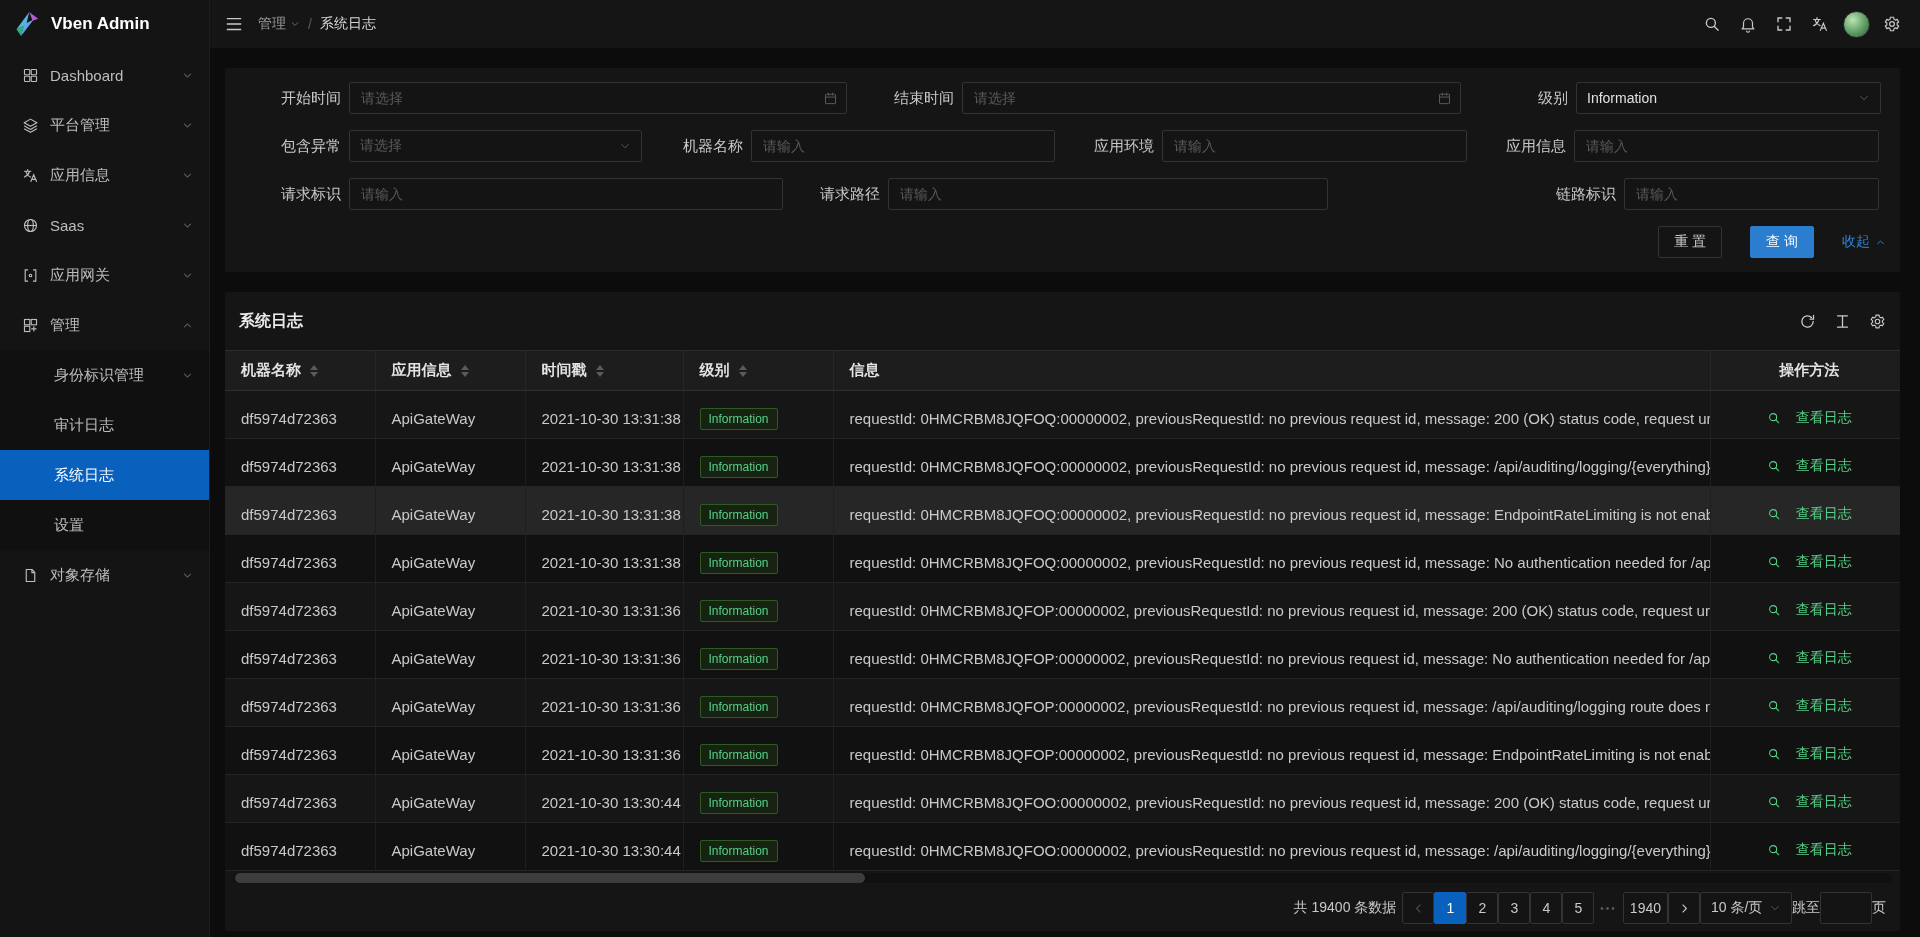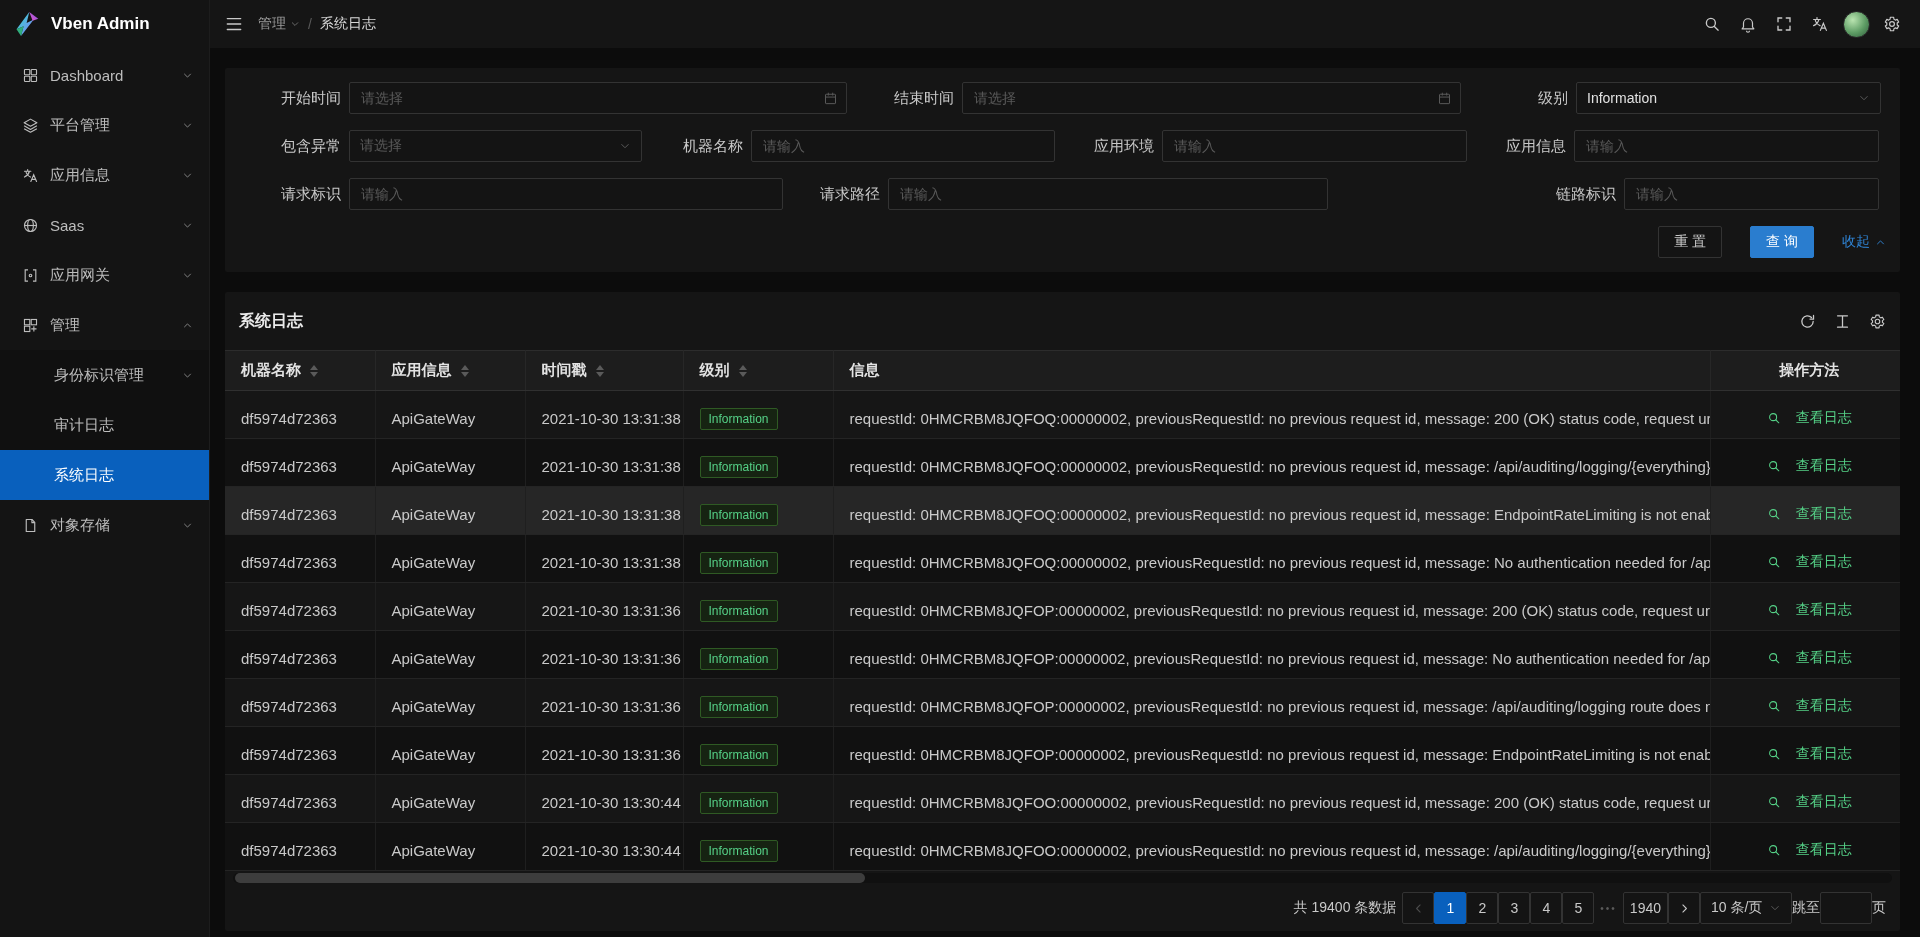--- a/index.html
+++ b/index.html
@@ -226,20 +226,23 @@
               <path d="M5.5 9l6.5 6.5L18.5 9"></path>
             </svg>
           </span>
         </div>
         <div class="menu-item sub">
           <span class="mi-label">审计日志</span>
         </div>
         <div class="menu-item sub active">
           <span class="mi-label">系统日志</span>
         </div>
+        <div class="menu-item sub">
+          <span class="mi-label">设置</span>
+        </div>
         <div class="menu-item">
           <span class="mi-icon">
             <svg viewBox="0 0 24 24" fill="none" stroke="currentColor" stroke-width="1.6" stroke-linejoin="round">
               <path d="M6 3.5h8l4 4V20.5H6z"></path>
               <path d="M14 3.5V8h4"></path>
             </svg>
           </span>
           <span class="mi-label">对象存储</span>
           <span class="mi-chev">
             <svg viewBox="0 0 24 24" fill="none" stroke="currentColor" stroke-width="2" stroke-linecap="round" stroke-linejoin="round">

